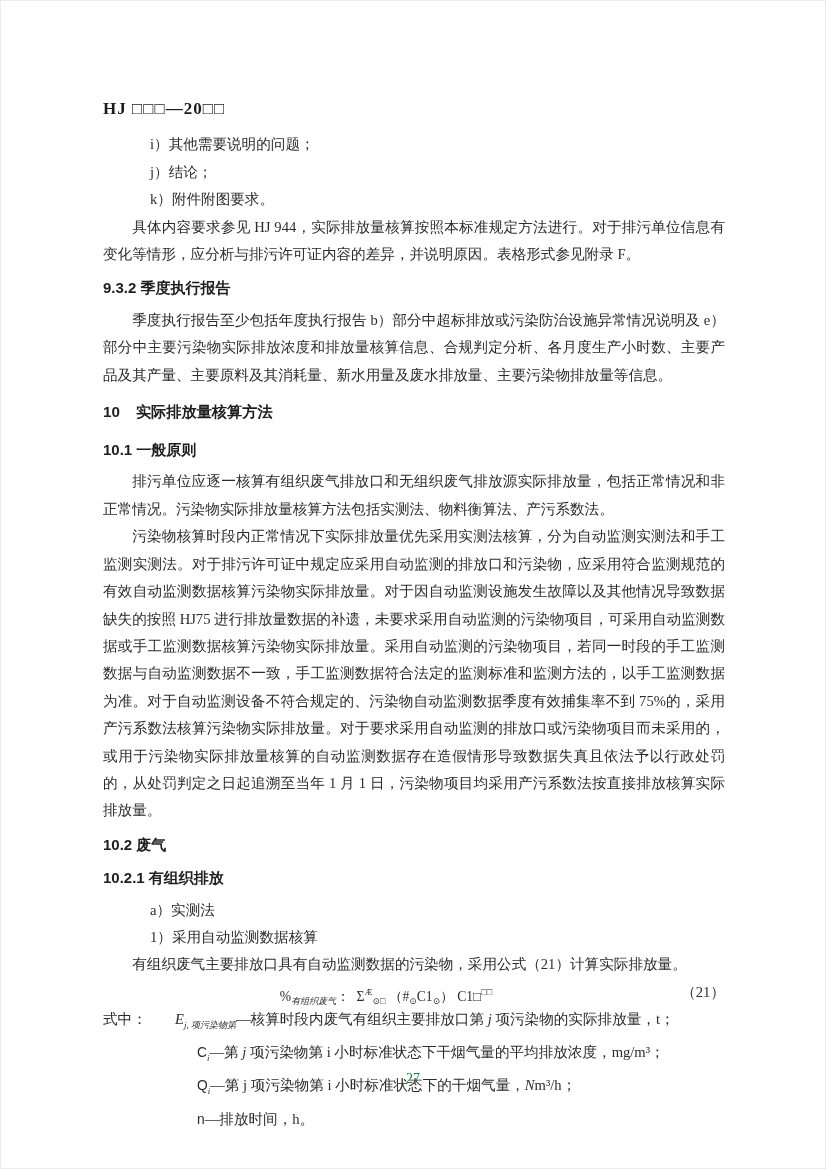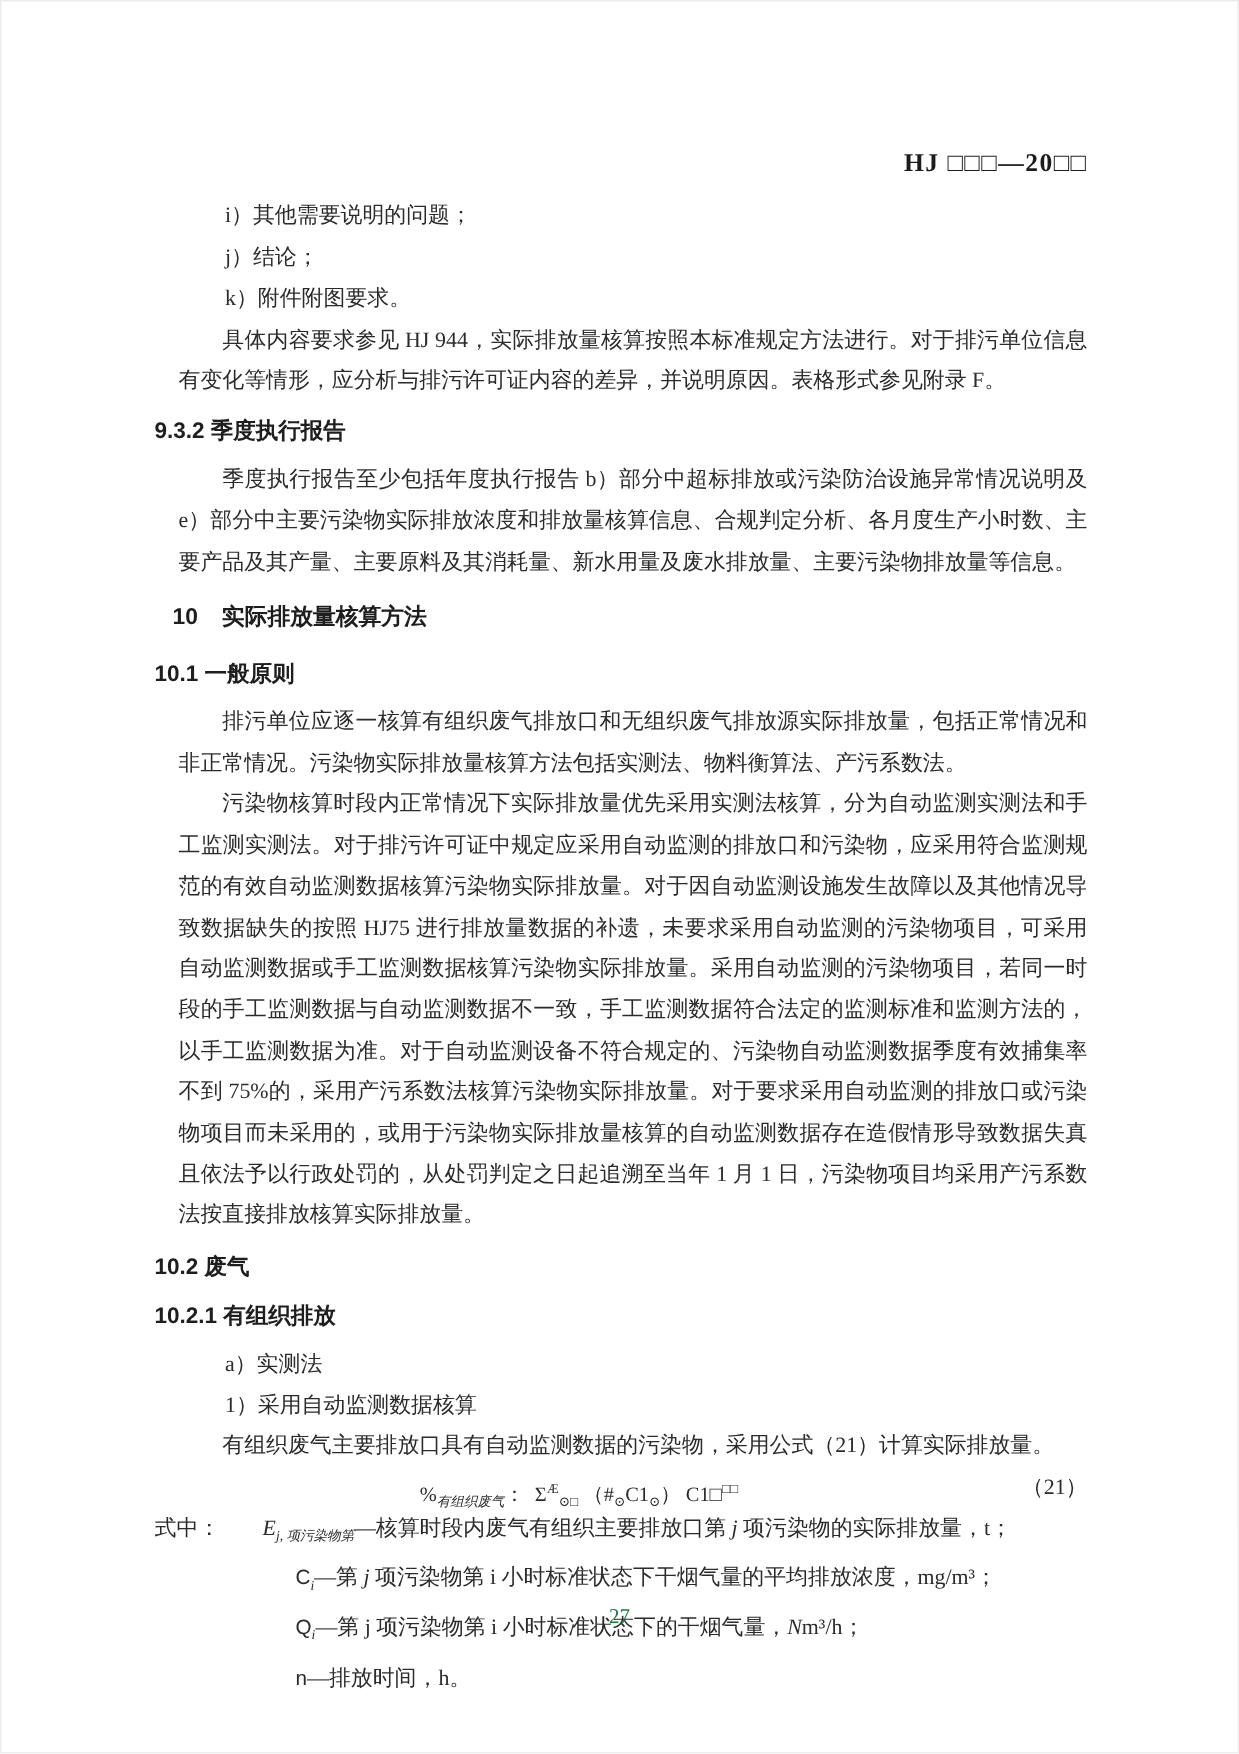--- a/index.html
+++ b/index.html
@@ -15,52 +15,52 @@
     color: #2b2b2b;
     overflow: hidden;
   }
   .content {
     position: absolute;
     left: 103px;
     right: 101px;
     top: 95px;
   }
   .doc-code {
-    text-align: right;
+    text-align: left;
     font-family: "Liberation Serif", "DejaVu Serif", serif;
     font-weight: bold;
     font-size: 17px;
     letter-spacing: 1px;
     color: #1c1c1c;
     margin-bottom: 9px;
   }
   .body-text {
     font-size: 14.6px;
     line-height: 27.4px;
     text-align: justify;
     color: #2b2b2b;
   }
   .list-item { padding-left: 47px; }
-  p.para { text-indent: 2em; margin-left: 16px; }
+  p.para { text-indent: 2em; }
   h3.sub-heading {
     font-family: "Liberation Sans", "DejaVu Sans", sans-serif;
     font-size: 15px;
     font-weight: bold;
     color: #1e1e1e;
     line-height: 27.4px;
     margin: 6px 0 5px 0;
     text-align: left;
   }
   h2.chapter-heading {
     font-family: "Liberation Sans", "DejaVu Sans", sans-serif;
     font-size: 15.2px;
     font-weight: bold;
     color: #1e1e1e;
     line-height: 28px;
-    margin: 9px 0 10px 12px;
+    margin: 9px 0 10px 0;
   }
   h2.chapter-heading .chapter-num { margin-right: 16px; }
   .formula-row {
     position: relative;
     text-align: center;
     line-height: 27.4px;
     font-size: 13.6px;
     height: 27px;
   }
   .formula-expr { display: inline-block; transform: translateX(-28px); }

